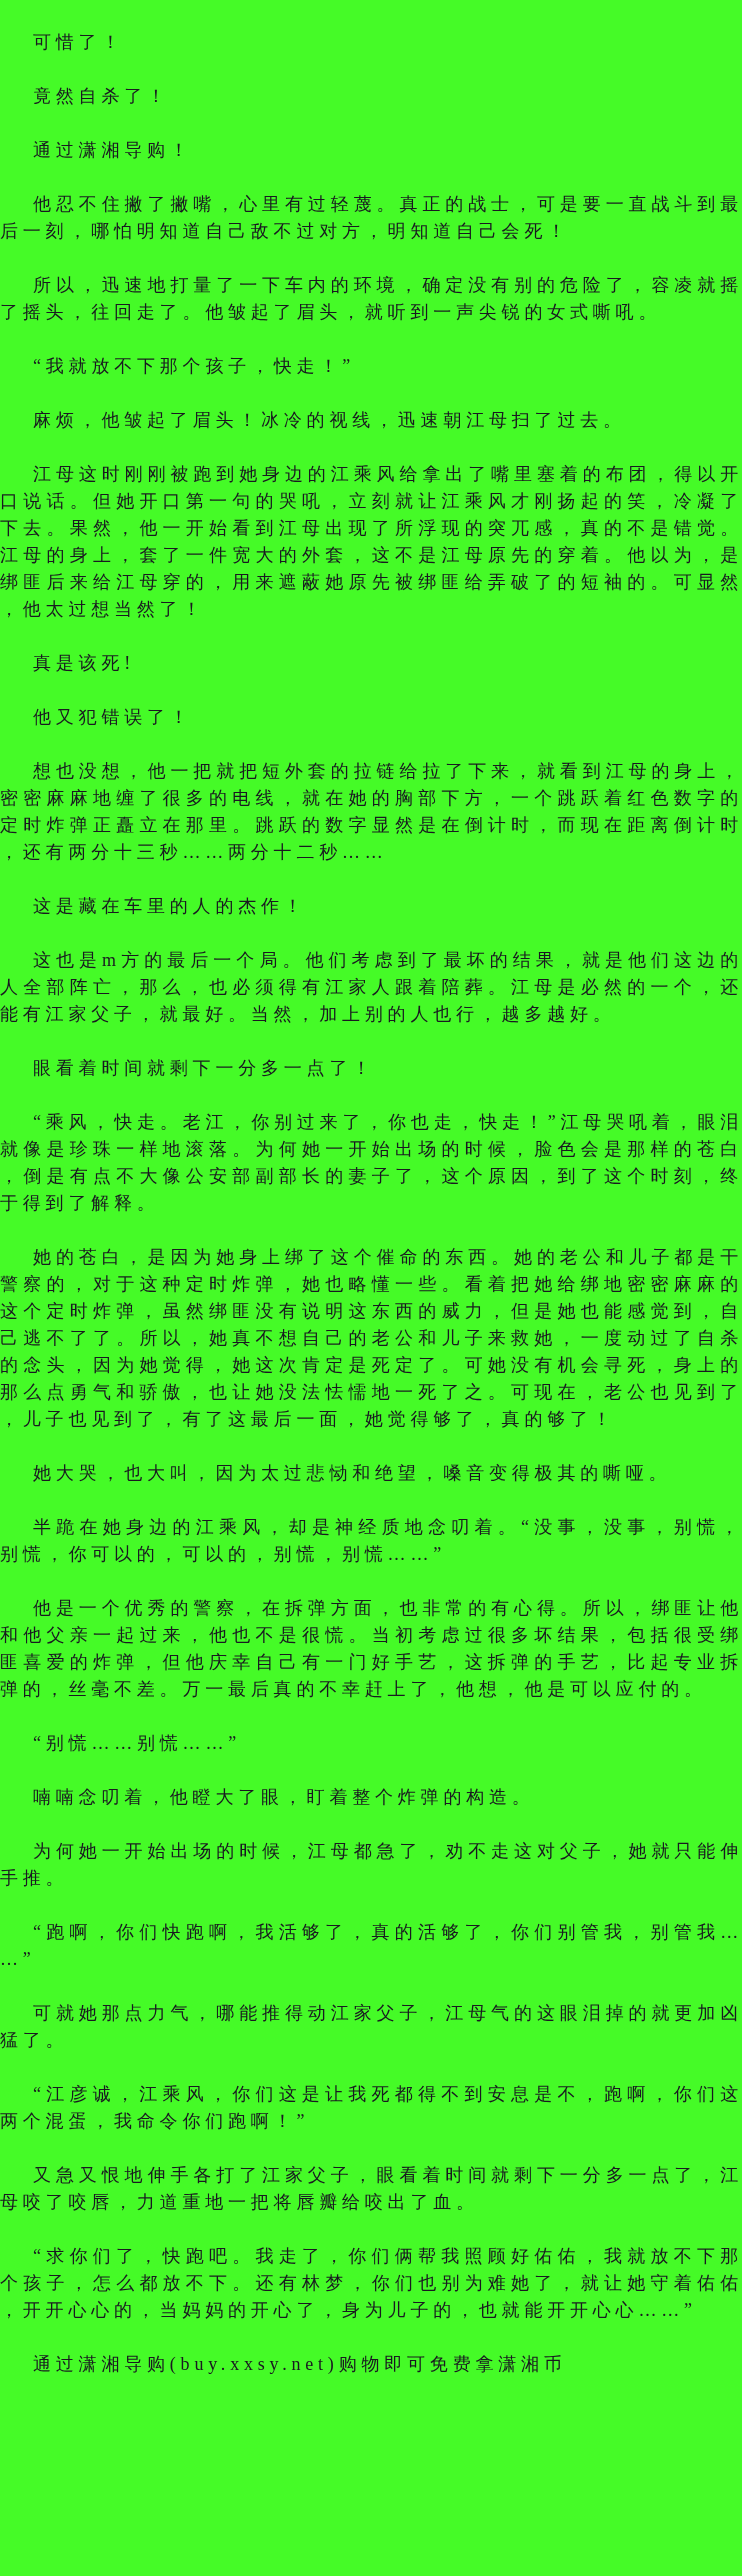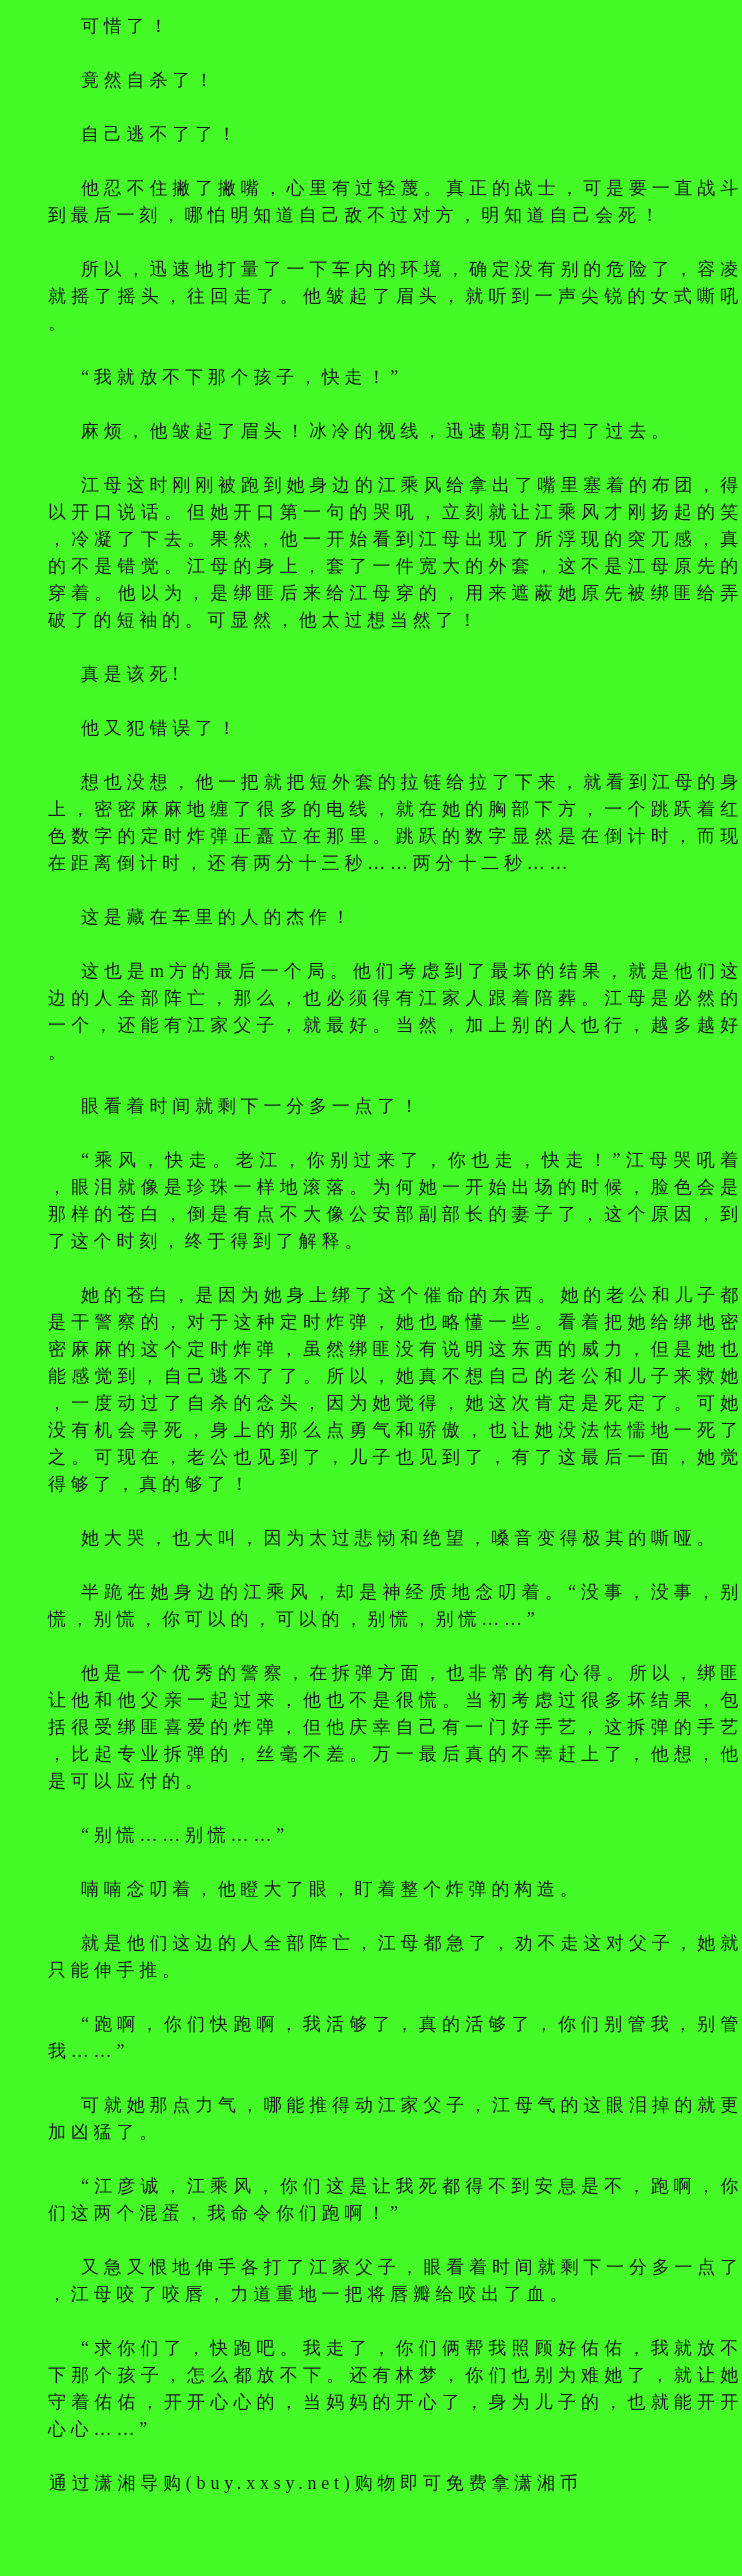--- a/index.html
+++ b/index.html
@@ -19,55 +19,54 @@
     color: #191920;
     font-family: "Liberation Serif", "DejaVu Serif", cursive, serif;
     font-size: 18px;
     line-height: 27px;
     letter-spacing: 4.8px;
     word-break: break-all;
     line-break: anywhere;
     text-align: justify;
   }
   .para {
-    margin: 0 0 27px 0;
+    margin: 16px 0 27px 0;
     text-indent: 33px;
-    padding-left: 48px;
   }
   .footer-promo {
-    margin: 16px;
+    margin: 0;
     text-indent: 33px;
   }
 </style>
 </head>
 <body>
 
 <div class="page">
   <p class="para">可惜了！</p>
   <p class="para">竟然自杀了！</p>
-  <p class="para">自己逃不了了！</p>
+  <p class="para">通过潇湘导购！</p>
   <p class="para">他忍不住撇了撇嘴，心里有过轻蔑。真正的战士，可是要一直战斗到最后一刻，哪怕明知道自己敌不过对方，明知道自己会死！</p>
   <p class="para">所以，迅速地打量了一下车内的环境，确定没有别的危险了，容凌就摇了摇头，往回走了。他皱起了眉头，就听到一声尖锐的女式嘶吼。</p>
   <p class="para">“我就放不下那个孩子，快走！”</p>
   <p class="para">麻烦，他皱起了眉头！冰冷的视线，迅速朝江母扫了过去。</p>
   <p class="para">江母这时刚刚被跑到她身边的江乘风给拿出了嘴里塞着的布团，得以开口说话。但她开口第一句的哭吼，立刻就让江乘风才刚扬起的笑，冷凝了下去。果然，他一开始看到江母出现了所浮现的突兀感，真的不是错觉。江母的身上，套了一件宽大的外套，这不是江母原先的穿着。他以为，是绑匪后来给江母穿的，用来遮蔽她原先被绑匪给弄破了的短袖的。可显然，他太过想当然了！</p>
   <p class="para">真是该死!</p>
   <p class="para">他又犯错误了！</p>
   <p class="para">想也没想，他一把就把短外套的拉链给拉了下来，就看到江母的身上，密密麻麻地缠了很多的电线，就在她的胸部下方，一个跳跃着红色数字的定时炸弹正矗立在那里。跳跃的数字显然是在倒计时，而现在距离倒计时，还有两分十三秒……两分十二秒……</p>
   <p class="para">这是藏在车里的人的杰作！</p>
   <p class="para">这也是m方的最后一个局。他们考虑到了最坏的结果，就是他们这边的人全部阵亡，那么，也必须得有江家人跟着陪葬。江母是必然的一个，还能有江家父子，就最好。当然，加上别的人也行，越多越好。</p>
   <p class="para">眼看着时间就剩下一分多一点了！</p>
   <p class="para">“乘风，快走。老江，你别过来了，你也走，快走！”江母哭吼着，眼泪就像是珍珠一样地滚落。为何她一开始出场的时候，脸色会是那样的苍白，倒是有点不大像公安部副部长的妻子了，这个原因，到了这个时刻，终于得到了解释。</p>
   <p class="para">她的苍白，是因为她身上绑了这个催命的东西。她的老公和儿子都是干警察的，对于这种定时炸弹，她也略懂一些。看着把她给绑地密密麻麻的这个定时炸弹，虽然绑匪没有说明这东西的威力，但是她也能感觉到，自己逃不了了。所以，她真不想自己的老公和儿子来救她，一度动过了自杀的念头，因为她觉得，她这次肯定是死定了。可她没有机会寻死，身上的那么点勇气和骄傲，也让她没法怯懦地一死了之。可现在，老公也见到了，儿子也见到了，有了这最后一面，她觉得够了，真的够了！</p>
   <p class="para">她大哭，也大叫，因为太过悲恸和绝望，嗓音变得极其的嘶哑。</p>
   <p class="para">半跪在她身边的江乘风，却是神经质地念叨着。“没事，没事，别慌，别慌，你可以的，可以的，别慌，别慌……”</p>
   <p class="para">他是一个优秀的警察，在拆弹方面，也非常的有心得。所以，绑匪让他和他父亲一起过来，他也不是很慌。当初考虑过很多坏结果，包括很受绑匪喜爱的炸弹，但他庆幸自己有一门好手艺，这拆弹的手艺，比起专业拆弹的，丝毫不差。万一最后真的不幸赶上了，他想，他是可以应付的。</p>
   <p class="para">“别慌……别慌……”</p>
   <p class="para">喃喃念叨着，他瞪大了眼，盯着整个炸弹的构造。</p>
-  <p class="para">就是他们这边的人全部阵亡，江母都急了，劝不走这对父子，她就只能伸手推。</p>
+  <p class="para">为何她一开始出场的时候，江母都急了，劝不走这对父子，她就只能伸手推。</p>
   <p class="para">“跑啊，你们快跑啊，我活够了，真的活够了，你们别管我，别管我……”</p>
   <p class="para">可就她那点力气，哪能推得动江家父子，江母气的这眼泪掉的就更加凶猛了。</p>
   <p class="para">“江彦诚，江乘风，你们这是让我死都得不到安息是不，跑啊，你们这两个混蛋，我命令你们跑啊！”</p>
   <p class="para">又急又恨地伸手各打了江家父子，眼看着时间就剩下一分多一点了，江母咬了咬唇，力道重地一把将唇瓣给咬出了血。</p>
   <p class="para">“求你们了，快跑吧。我走了，你们俩帮我照顾好佑佑，我就放不下那个孩子，怎么都放不下。还有林梦，你们也别为难她了，就让她守着佑佑，开开心心的，当妈妈的开心了，身为儿子的，也就能开开心心……”</p>
   <p class="footer-promo">通过潇湘导购(buy.xxsy.net)购物即可免费拿潇湘币</p>
 </div>
 
 
 </body></html>

